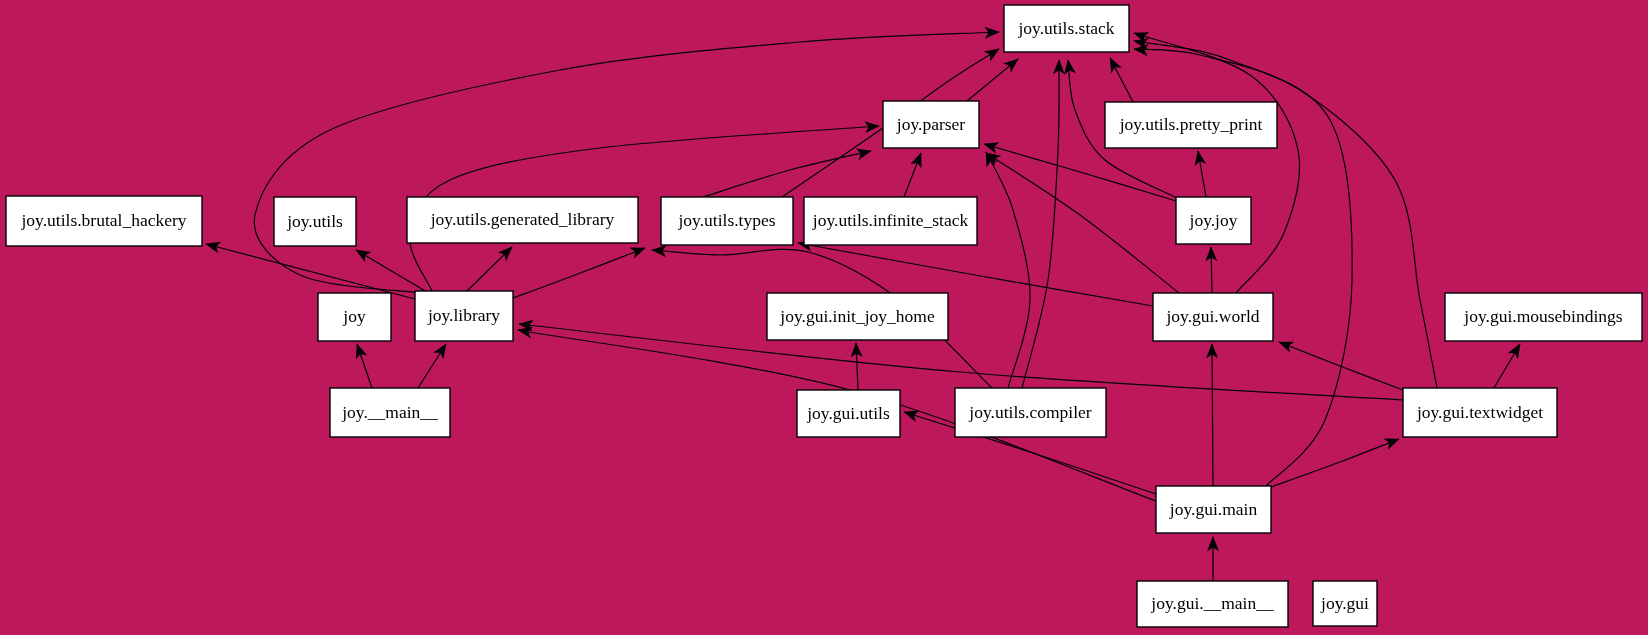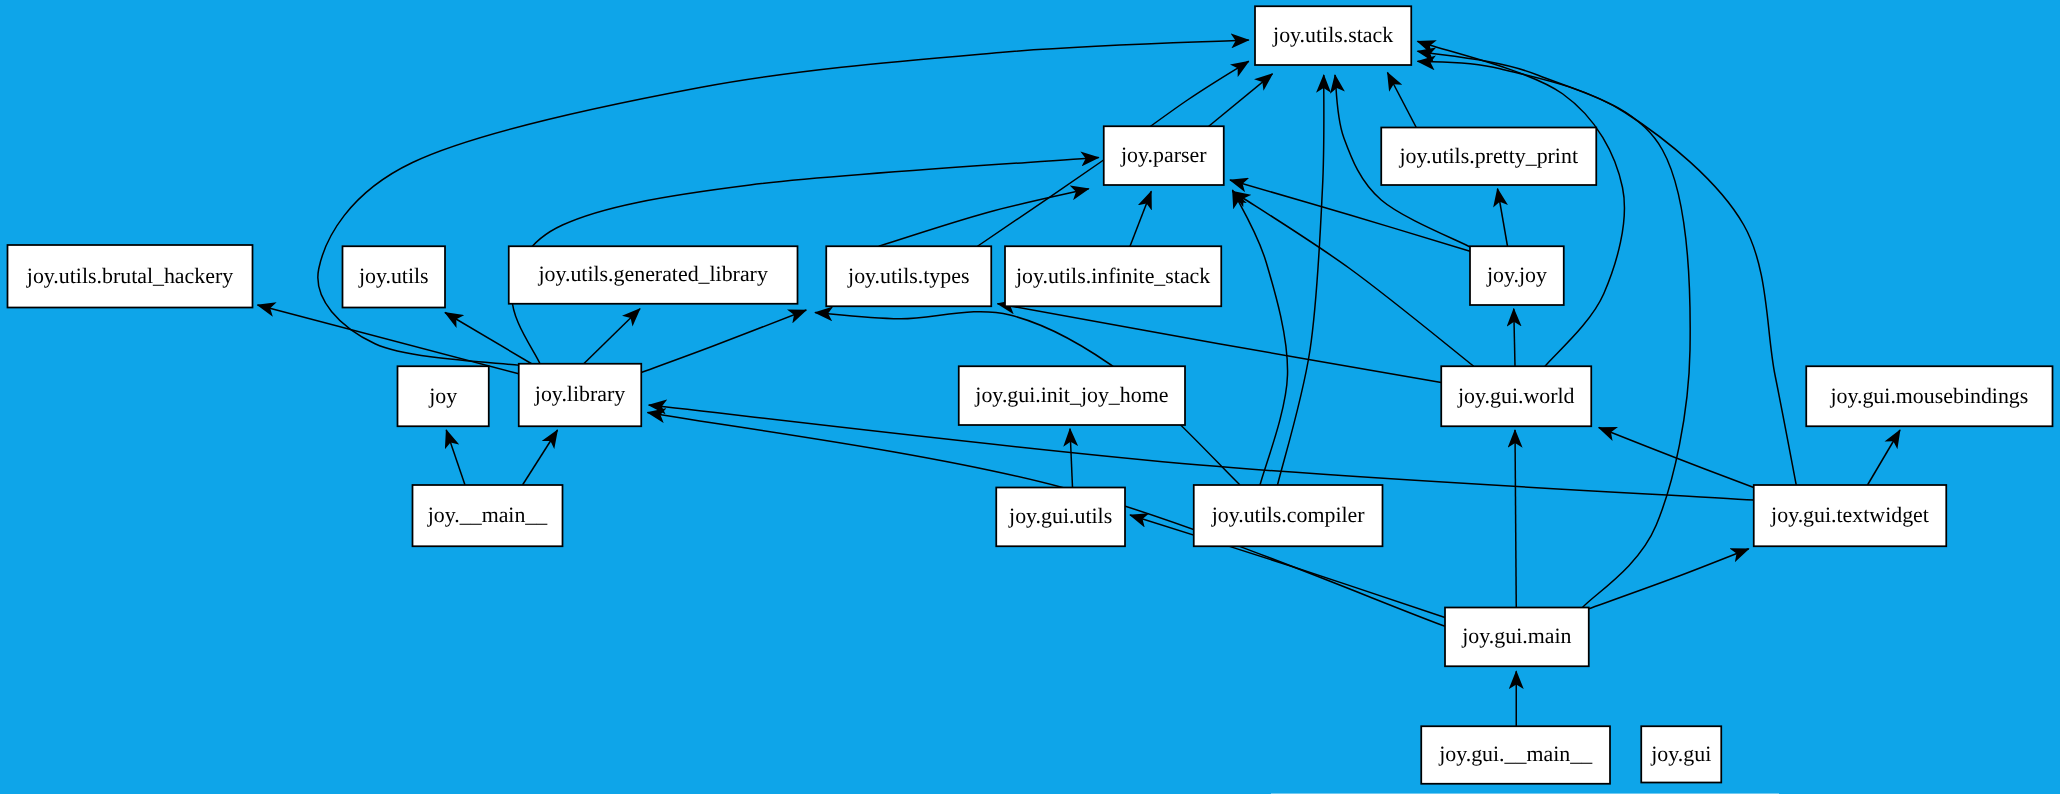--- a/index.html
+++ b/index.html
@@ -4,21 +4,21 @@
 <style>
   html, body {
     margin: 0;
     padding: 0;
     background: #ffffff;
   }
   .canvas {
     position: relative;
     width: 1648px;
     height: 635px;
-    background: #0ea5e9;
+    background: #be185d;
     overflow: hidden;
   }
   svg text.node-label {
     font-family: "Liberation Serif", "DejaVu Serif", serif;
     font-size: 17.5px;
     fill: #000000;
     text-anchor: middle;
     dominant-baseline: middle;
   }
   svg rect.node-box {

